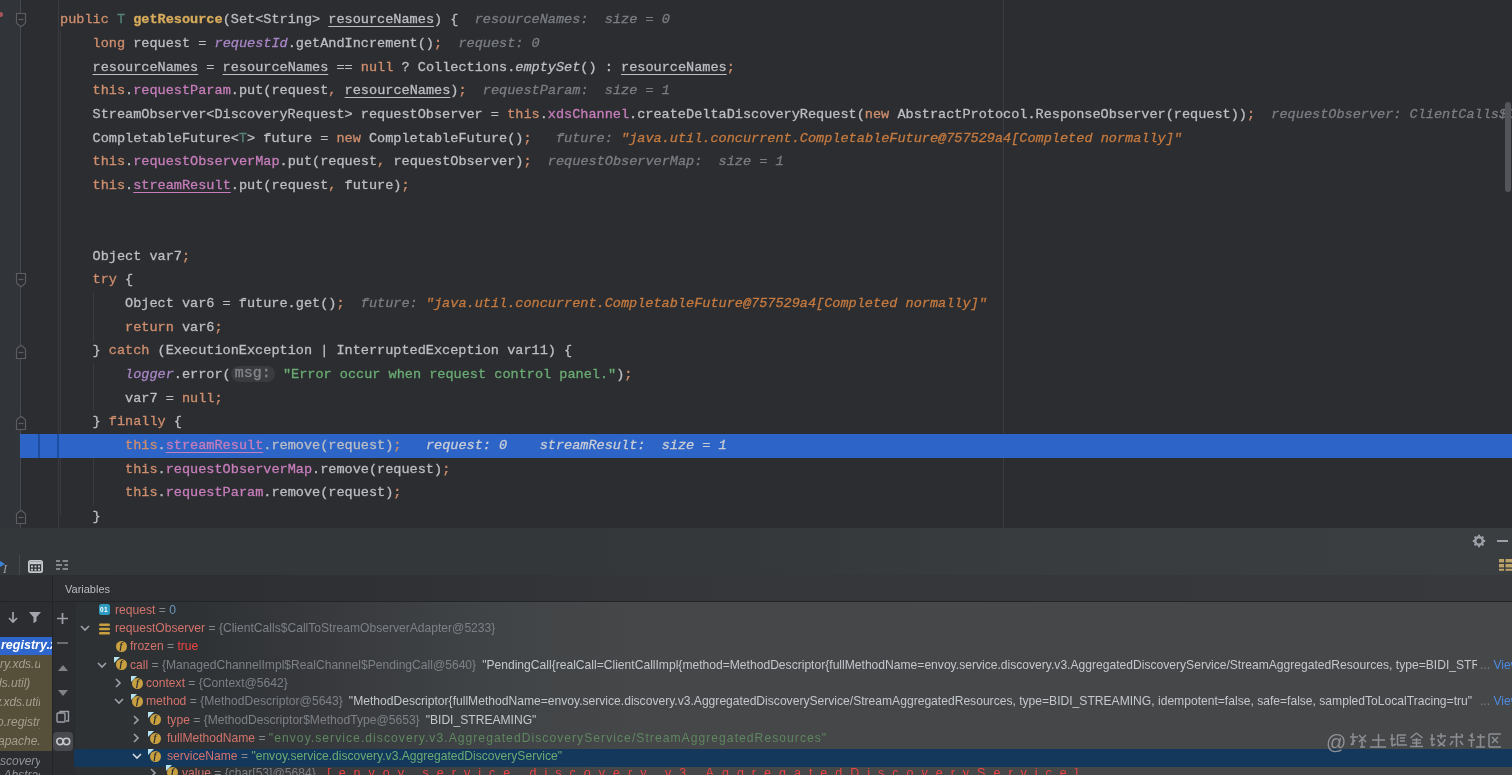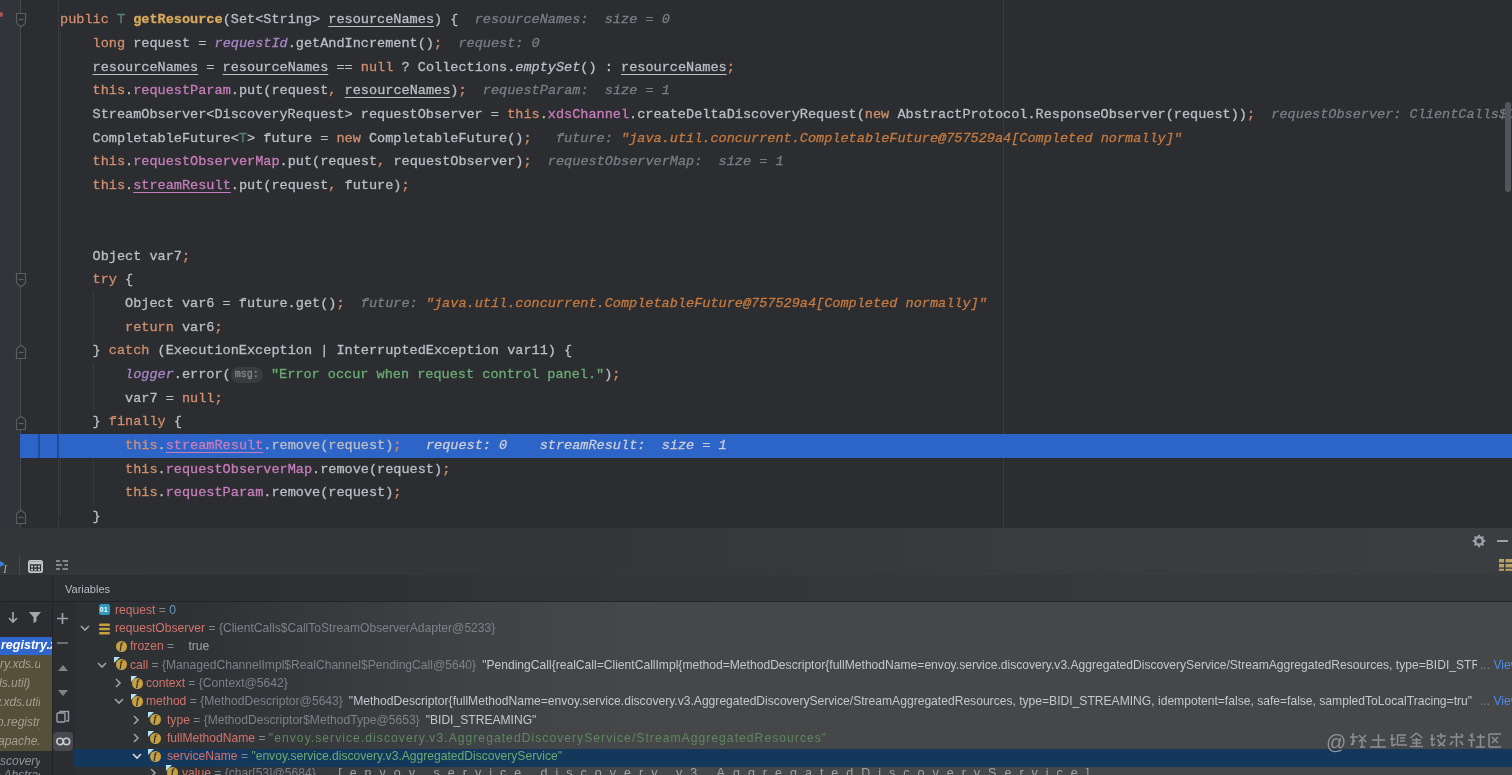--- a/index.html
+++ b/index.html
@@ -14,32 +14,32 @@
   .sf{color:#A886C5;font-style:italic;margin-top:20px;}
   .tp{color:#56837A;}
   .m{color:#D8AB5C;font-weight:bold;}
   .em{font-style:italic;font-family:Liberation Mono, monospace;}
   .u{text-decoration:underline;text-underline-offset:3px;text-decoration-thickness:1px;}
   .s{color:#6AAB73;}
   .h{color:#7A7D83;font-style:italic;}
   .hs{color:#C4793F;font-style:italic;}
   .hb{color:#C9CDD6;font-style:italic;}
   .badge{display:inline-block;background:#393B3E;color:#83868C;border-radius:8px;
-         font-size:10px;font-style:normal;line-height:14px;padding:1px 4px;vertical-align:1px;}
+         font-size:15px;font-style:normal;line-height:14px;padding:1px 4px;vertical-align:1px;}
   
   #band{position:absolute;left:0;top:528px;width:1512px;height:25px;background:linear-gradient(90deg,#34373A 0,#34373A 600px,#393C3F 1050px,#3B3E41 100%);}
   #toolbar{position:absolute;left:0;top:553px;width:1512px;height:22px;background:linear-gradient(90deg,#34373A 0,#34373A 600px,#393C3F 1050px,#3B3E41 100%);}
   #vhead{position:absolute;left:0;top:575px;width:1512px;height:26px;background:linear-gradient(90deg,#2C2E31 0,#2D2F32 260px,#34363A 700px,#37393C 100%);border-bottom:1px solid #222427;}
   #panel{position:absolute;left:0;top:579px;width:1512px;height:196px;background:transparent;overflow:hidden;}
   .row{position:absolute;left:0;width:1512px;height:19px;font:12.1px/18.4px "Liberation Sans",sans-serif;
        color:#BCBEC4;white-space:pre;overflow:hidden;}
   .vn{color:#D2736B;}
   .vg{color:#83868C;}
   .vr{color:#7D8087;}
-  .vw{color:#a3a3a3;margin-left:11px;}
+  .vw{color:#ef4444;}
   .vq{color:#C4C7CC;margin-left:6px;}
   .vnum{color:#6897BB;}
   .vs{color:#6AAB73;}
   .vs2{color:#5F8760;}
   .view{color:#4E8BE4;}
   .fi{position:absolute;width:11px;height:11px;border-radius:50%;background:#C9A040;
       font:italic bold 9.5px/11px "Liberation Serif",serif;color:#2F3133;text-align:center;}
   .frame{position:absolute;left:0;width:40px;height:19px;font:italic 12px/19px "Liberation Sans",sans-serif;
          color:#A49F90;white-space:pre;overflow:hidden;}
   .t{position:absolute;top:0;}

